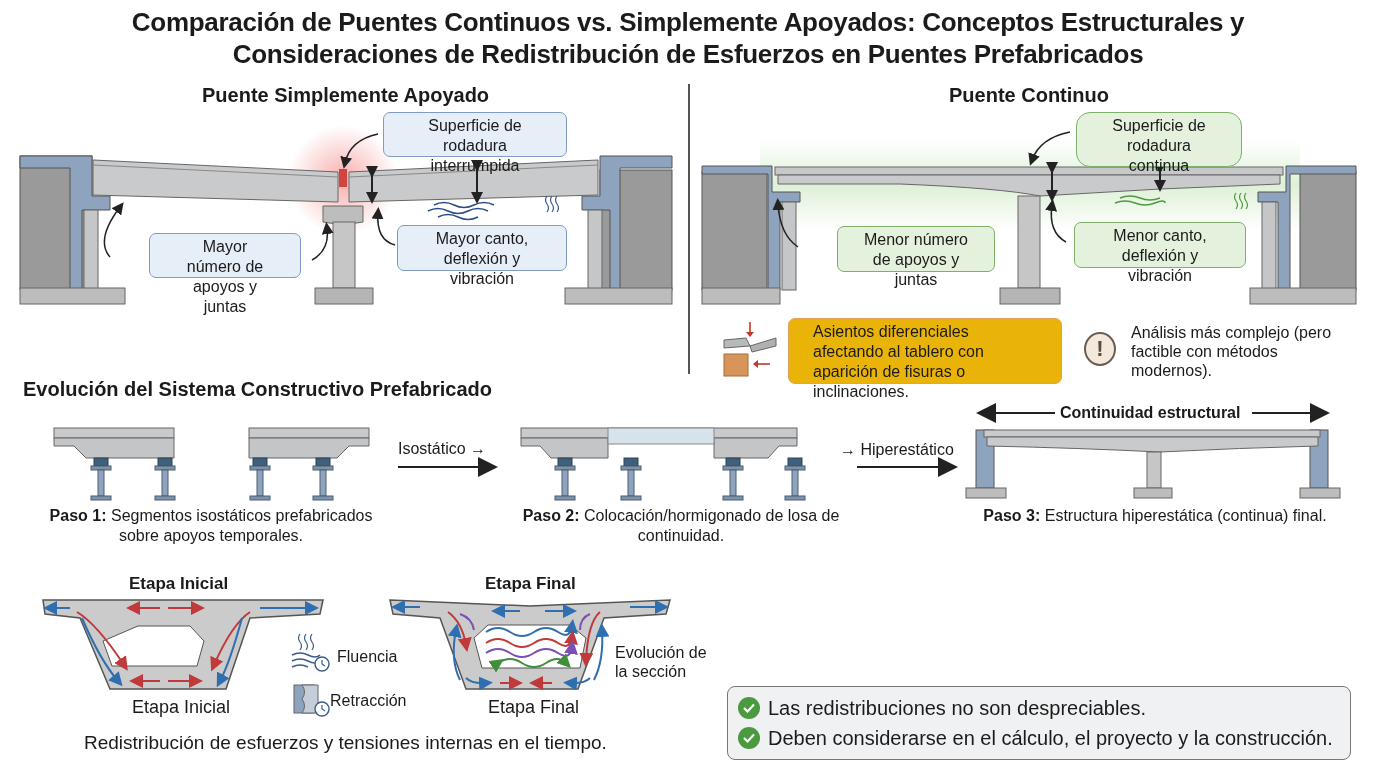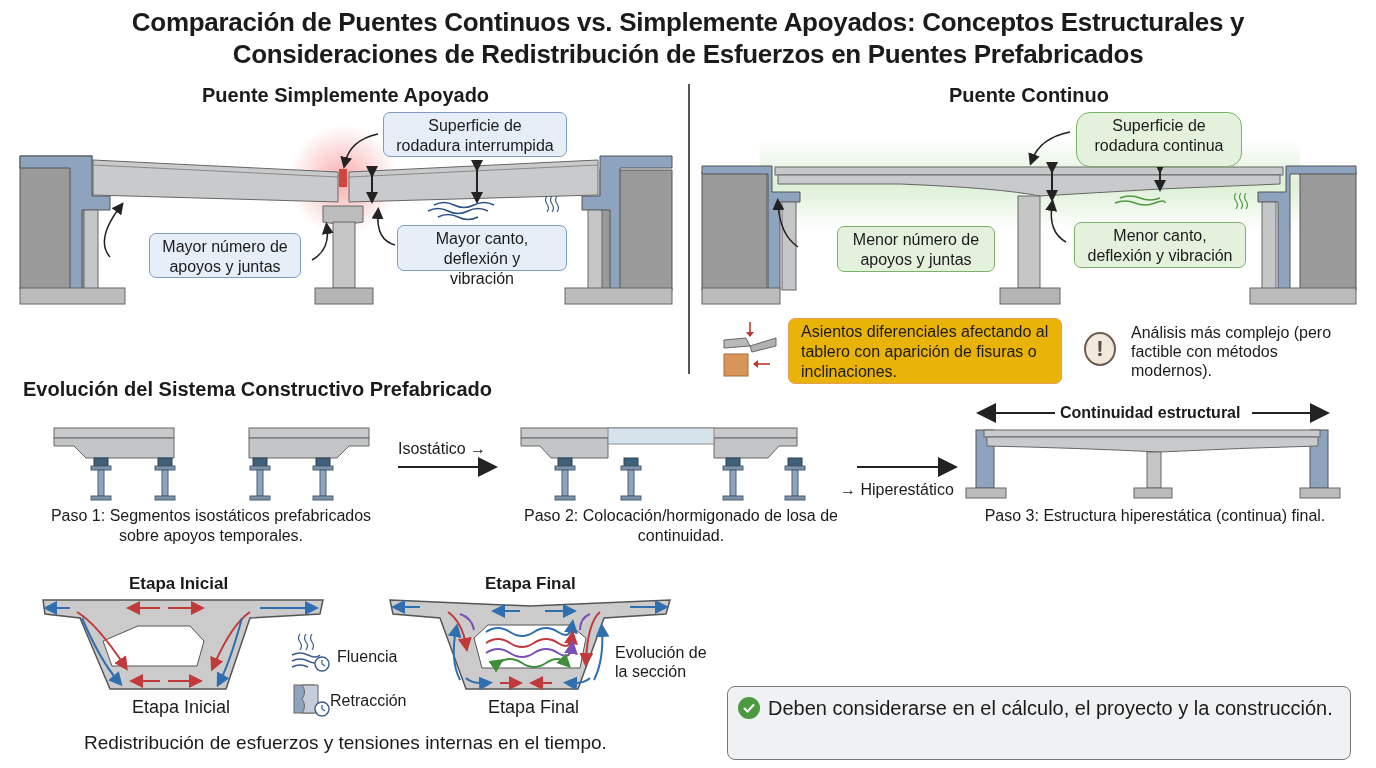--- a/index.html
+++ b/index.html
@@ -1,26 +1,26 @@
 <!DOCTYPE html>
 <html><head>
 <meta charset="utf-8">
 <style>
   html,body{margin:0;padding:0;background:#ffffff;}
   body{width:1376px;height:768px;position:relative;overflow:hidden;font-family:"Liberation Sans",sans-serif;color:#1b1b1b;}
   .abs{position:absolute;}
   .title{left:0;top:6px;width:1376px;text-align:center;font-weight:bold;font-size:26px;line-height:32px;letter-spacing:-0.3px;}
   .sec-title{font-weight:bold;font-size:20px;white-space:nowrap;}
-  .callout{position:absolute;border-radius:7px;text-align:center;font-size:16px;line-height:20px;padding:3px 12px;box-sizing:border-box;}
+  .callout{position:absolute;border-radius:7px;text-align:center;font-size:16px;line-height:20px;padding:3px 24px;box-sizing:border-box;}
   .callout.blue{background:#e6eef8;border:1.5px solid #7f9cc4;}
   .callout.green{background:#e4f1dc;border:1.5px solid #7db16a;}
   .callout.orange{background:#eab308;border:1.5px solid #e0a15a;text-align:left;}
   .plain{font-size:16px;line-height:19px;}
   .caption{font-size:16px;line-height:20px;text-align:center;}
-  .caption b{font-weight:normal;}
+  .caption b{font-weight:bold;}
   svg{position:absolute;overflow:visible;}
   .divider{left:688px;top:84px;width:2px;height:290px;background:#555;}
   .summary{left:727px;top:686px;width:624px;height:74px;border:1.5px solid #777;border-radius:8px;background:#f0f1f2;box-sizing:border-box;padding:6px 10px;}
   .summary .row{display:flex;align-items:center;font-size:20px;line-height:30px;}
   .check{width:22px;height:22px;border-radius:50%;background:#4c9a3f;display:inline-flex;align-items:center;justify-content:center;margin-right:8px;flex:none;}
 </style>
 </head>
 <body>
 
 <div class="abs title">
@@ -229,21 +229,21 @@
     <rect x="1147" y="452" width="14" height="36" fill="#c6c6c6" stroke="#666"></rect>
     <rect x="966" y="488" width="40" height="10" fill="#bcbcbc" stroke="#666"></rect>
     <rect x="1134" y="488" width="38" height="10" fill="#bcbcbc" stroke="#666"></rect>
     <rect x="1300" y="488" width="40" height="10" fill="#bcbcbc" stroke="#666"></rect>
   </g>
   <line x1="1055" y1="413" x2="986" y2="413" stroke="#222" stroke-width="2" marker-end="url(#arrE)"></line>
   <line x1="1252" y1="413" x2="1320" y2="413" stroke="#222" stroke-width="2" marker-end="url(#arrE)"></line>
 </svg>
 
 <div class="abs plain" style="left:398px;top:439px;">Isostático →</div>
-<div class="abs plain" style="left:840px;top:440px;margin-top:40px;">→ Hiperestático</div>
+<div class="abs plain" style="left:840px;top:440px;">→ Hiperestático</div>
 <div class="abs" style="left:1060px;top:404px;font-weight:bold;font-size:16px;">Continuidad estructural</div>
 
 <div class="abs caption" style="left:30px;top:506px;width:362px;">
   <b>Paso 1:</b> <span>Segmentos isostáticos prefabricados sobre apoyos temporales.</span>
 </div>
 <div class="abs caption" style="left:515px;top:506px;width:332px;">
   <b>Paso 2:</b> <span>Colocación/hormigonado de losa de continuidad.</span>
 </div>
 <div class="abs caption" style="left:960px;top:506px;width:390px;">
   <b>Paso 3:</b> <span>Estructura hiperestática (continua) final.</span>
@@ -332,15 +332,23 @@
 <div class="abs" style="left:488px;top:697px;font-size:18px;">Etapa Final</div>
 <div class="abs" style="left:84px;top:732px;font-size:19px;">Redistribución de esfuerzos y tensiones internas en el tiempo.</div>
 
 <div class="abs summary">
   <div class="row">
     <span class="check">
         <svg width="12" height="10" style="position:static">
           <path d="M1,5 L4.5,8.5 L11,1.5" fill="none" stroke="#fff" stroke-width="2.2"></path>
         </svg>
       </span>
+    <span>Las redistribuciones no son despreciables.</span>
+  </div>
+  <div class="row">
+    <span class="check">
+        <svg width="12" height="10" style="position:static">
+          <path d="M1,5 L4.5,8.5 L11,1.5" fill="none" stroke="#fff" stroke-width="2.2"></path>
+        </svg>
+      </span>
     <span>Deben considerarse en el cálculo, el proyecto y la construcción.</span>
   </div>
 </div>
 
 </body></html>

